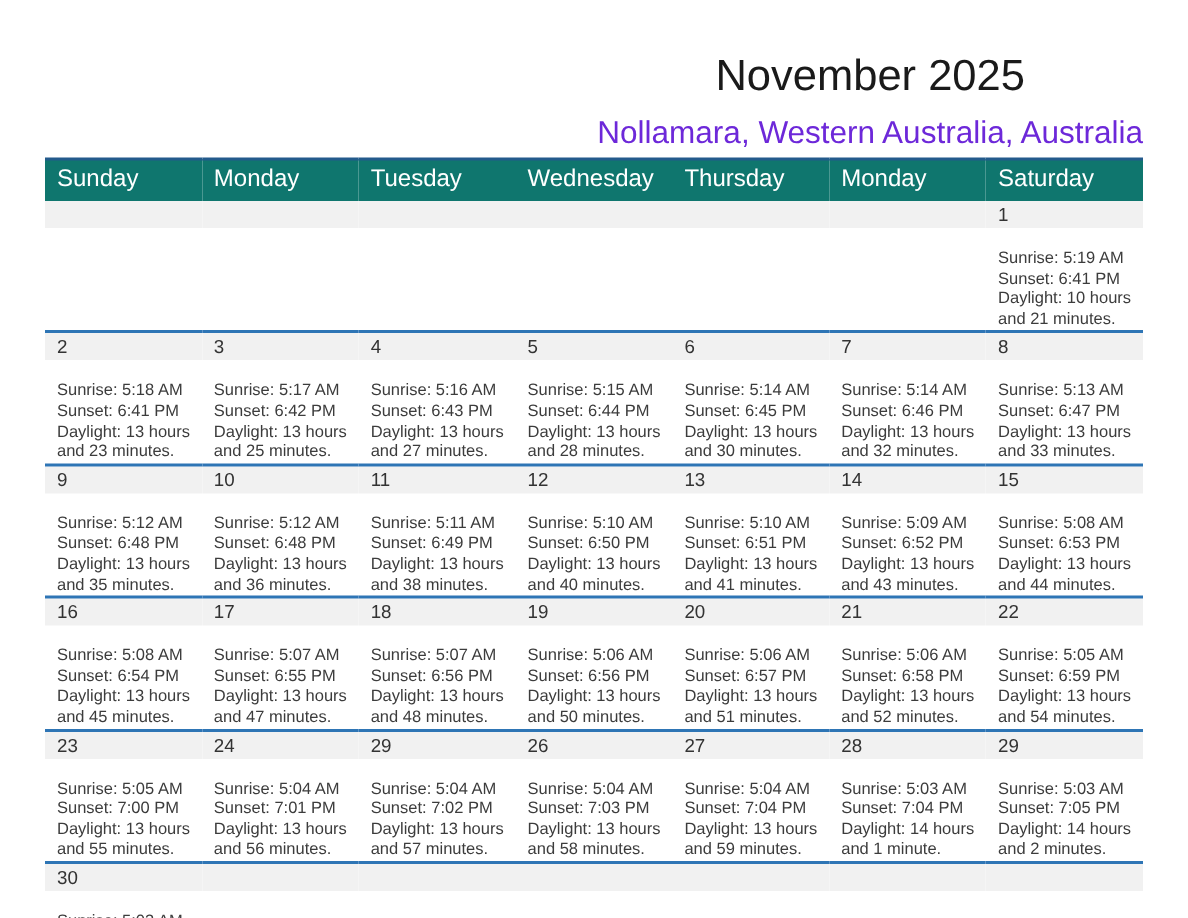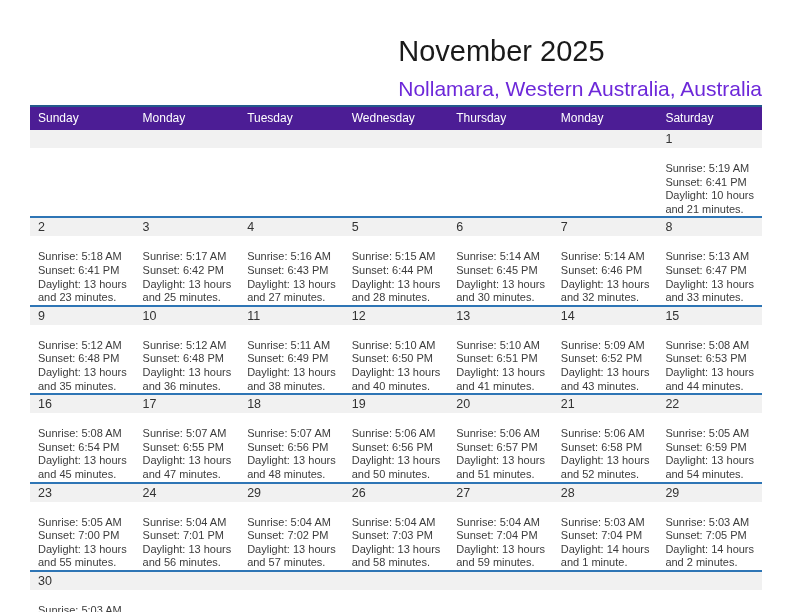--- a/index.html
+++ b/index.html
@@ -24,31 +24,31 @@
     border-top: 18px solid #1d6fb2;
     border-left: 26px solid transparent;
     margin-left: 1px; margin-top: 2px;
   }
   .logo-blue {
     font-size: 22px; color: #1b75bb; letter-spacing: -0.6px; line-height: 20px;
     margin-left: 48px; margin-top: -5px;
   }
 
   
-  .titles { position: absolute; right: 0; top: 36px; text-align: left; }
+  .titles { position: absolute; right: 0; top: 36px; text-align: center; }
   .month-title { font-size: 29px; color: #1a1a1a; line-height: 30px; }
   .location-title { font-size: 21px; color: #6d28d9; margin-top: 11px; }
 
   
   .calendar-wrap { position: absolute; top: 105px; left: 30px; width: 732px; }
   table.calendar { border-collapse: collapse; table-layout: fixed; width: 732px; }
   thead th {
-    background: #4c1d95;
+    background: #0f766e;
     border-top: 2px solid #235a8c;
-    color: #ffffff; font-weight: normal; font-size: 12px;
+    color: #ffffff; font-weight: normal; font-size: 16px;
     text-align: left; padding: 4px 0 5px 8px; height: 13px;
   }
   tbody tr { border-top: 2px solid #2e75b5; }
   tbody tr:first-child { border-top: none; }
   tbody td { vertical-align: top; padding: 0; height: 72px; }
   .num {
     height: 18px; box-sizing: border-box;
     background: #f1f1f1;
     font-size: 12.5px; color: #333333;
     padding: 2px 0 0 8px;

